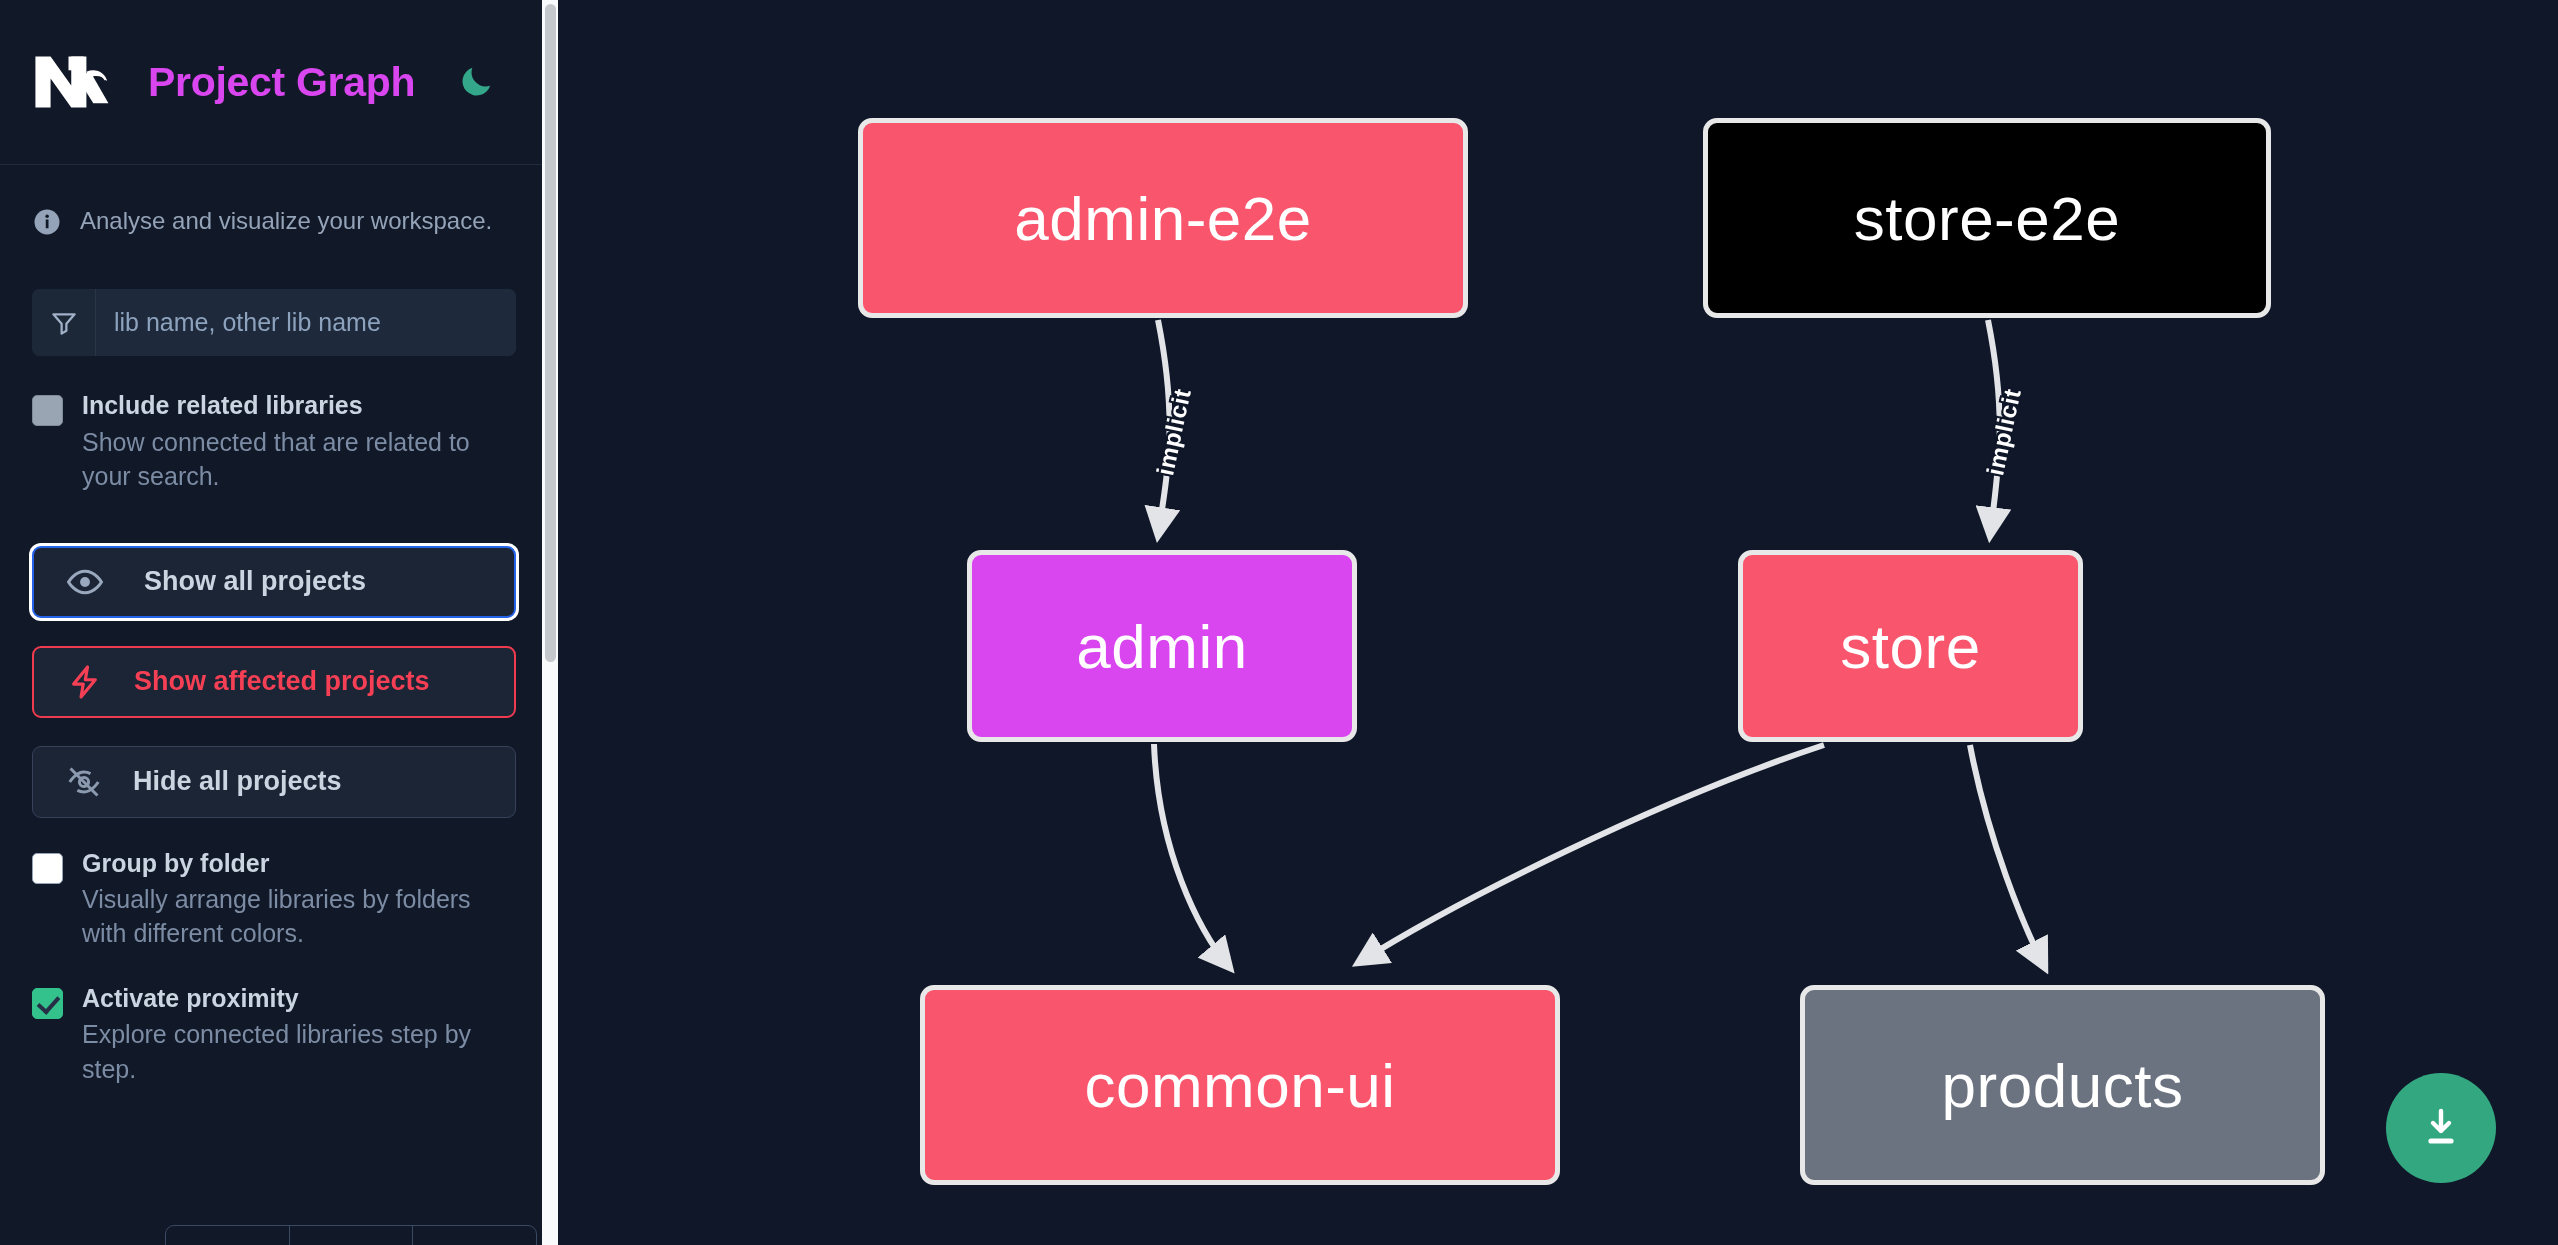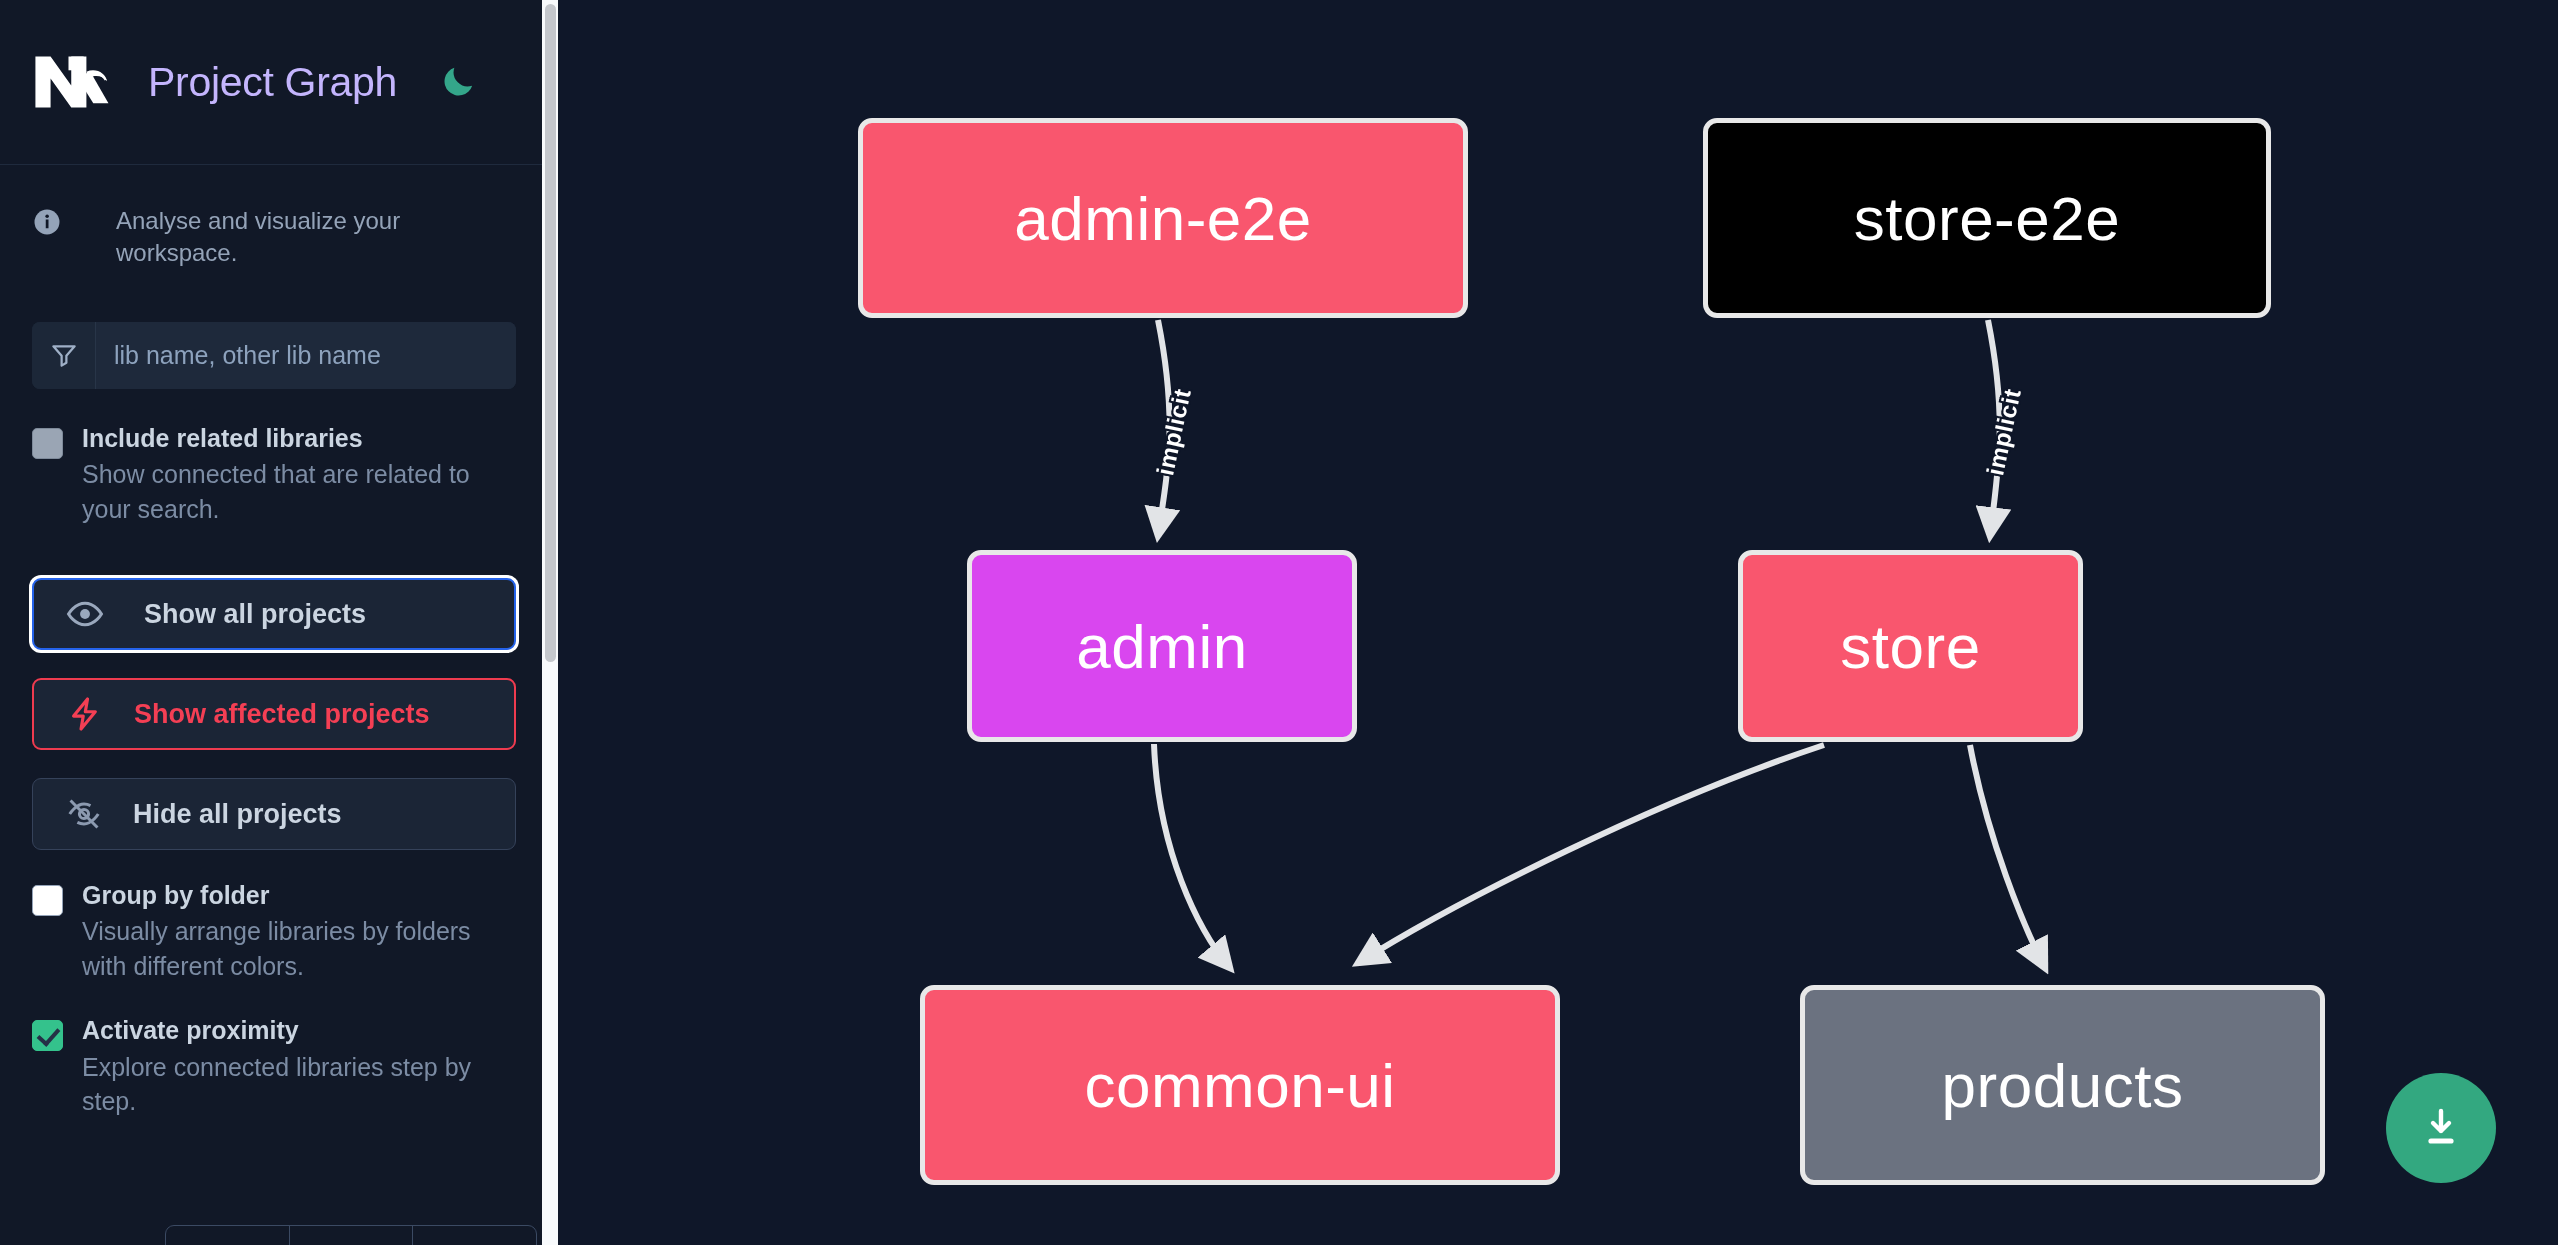--- a/index.html
+++ b/index.html
@@ -42,39 +42,38 @@
     align-items: center;
     padding-left: 32px;
     border-bottom: 1px solid #1f2a3d;
     background: #111827;
   }
 
   .nx-logo { width: 84px; height: 62px; flex: 0 0 84px; }
 
   .app-title {
     font-size: 41px;
-    font-weight: normal;
-    color: #c4b5fd;
+    font-weight: bold;
+    color: #d946ef;
     margin-left: 32px;
     letter-spacing: -0.3px;
     white-space: nowrap;
   }
 
   .theme-toggle {
     margin-left: 34px;
     width: 54px; height: 54px;
     display: flex; align-items: center; justify-content: center;
     cursor: pointer;
   }
 
   .tagline-row {
     display: flex;
     align-items: flex-start;
     padding: 40px 32px 0 32px;
-    gap: 36px;
   }
   .info-icon { flex: 0 0 30px; width: 30px; height: 30px; margin-top: 2px; }
   .tagline-text {
     margin-left: 18px;
     font-size: 24px;
     color: #94a3b8;
     line-height: 1.35;
   }
 
   

